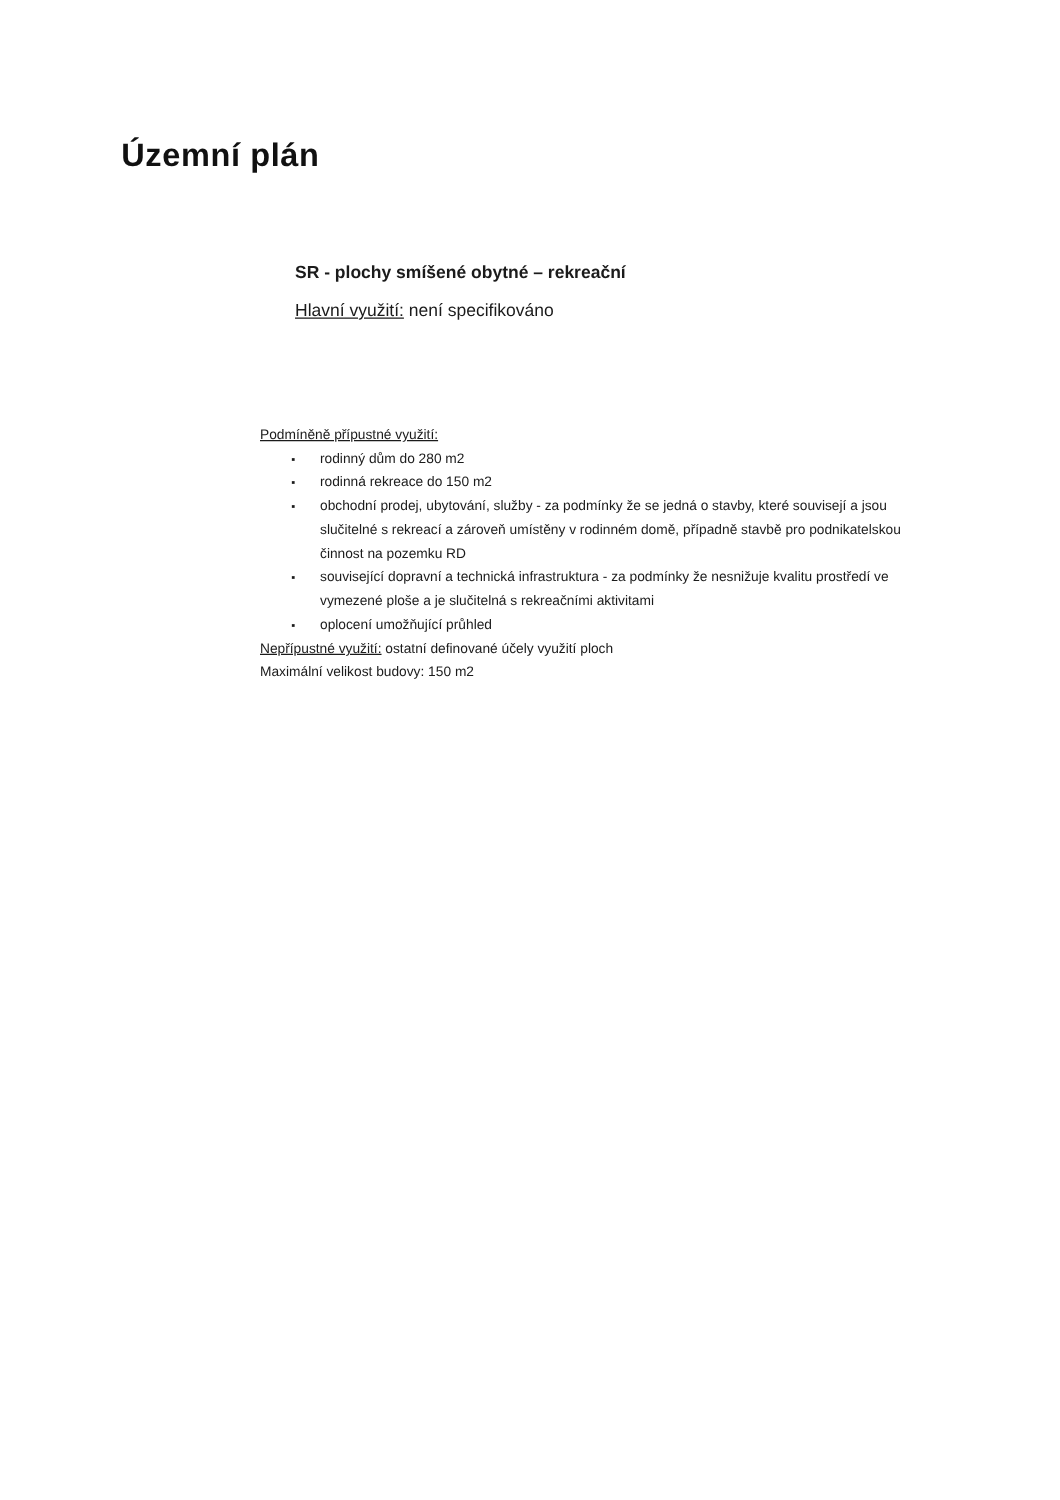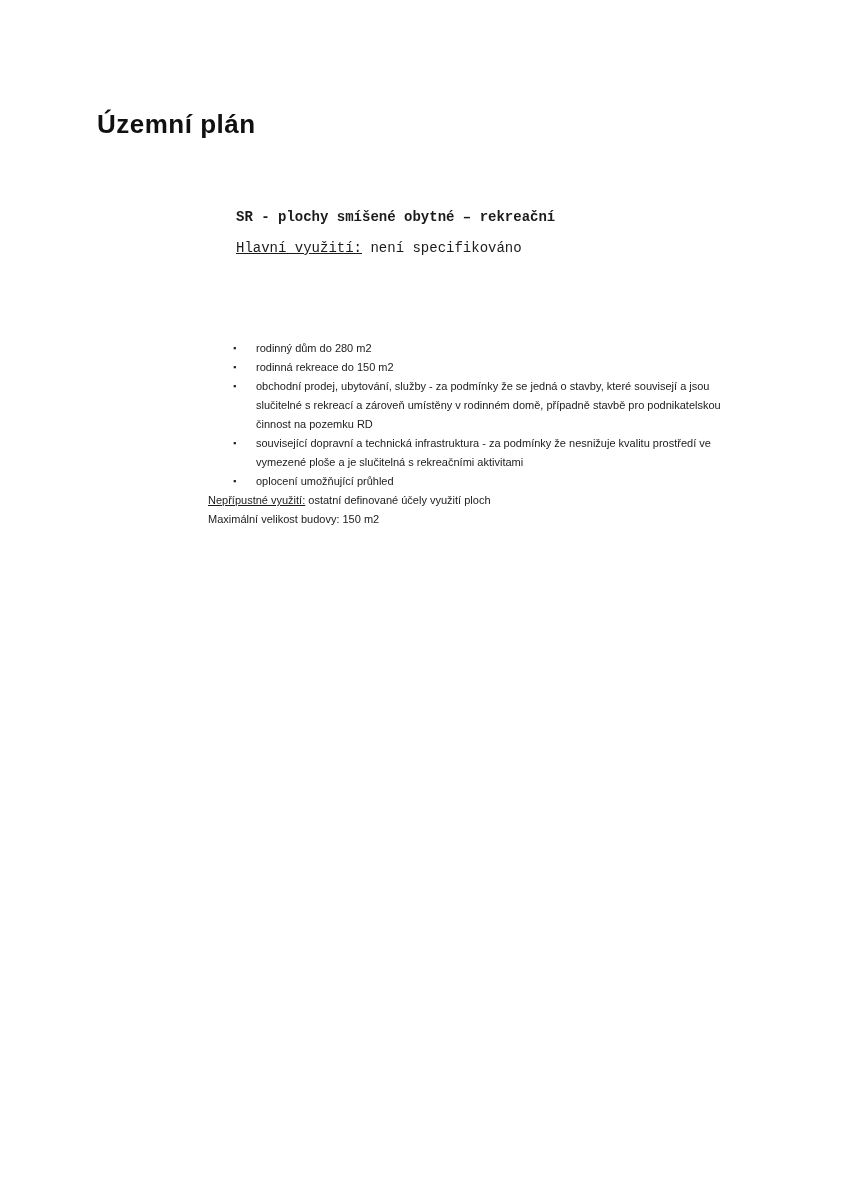--- a/index.html
+++ b/index.html
@@ -25,21 +25,20 @@
     color: #111111;
     letter-spacing: 0.5px;
   }
   .zone-block {
     position: absolute;
     left: 236px;
     top: 202px;
     font-size: 14px;
     line-height: 31px;
     white-space: nowrap;
-    font-family: Liberation Mono, monospace;
   }
   .zone-heading {
     font-weight: bold;
   }
   .use-label {
     text-decoration: underline;
   }
   .details-block {
     position: absolute;
     left: 208px;
@@ -80,20 +79,23 @@
 
   <div class="zone-block">
     <div class="zone-heading">SR - plochy smíšené obytné – rekreační</div>
     <div>
       <span class="use-label">Hlavní využití:</span>
       <span>není specifikováno</span>
     </div>
   </div>
 
   <div class="details-block">
+    <div>
+      <span class="conditional-label">Podmíněně přípustné využití:</span>
+    </div>
 
     <ul class="bullet-list">
 
         <li>
           <span class="bullet">▪</span>
           <span>rodinný dům do 280 m2</span>
         </li>
 
         <li>
           <span class="bullet">▪</span>

